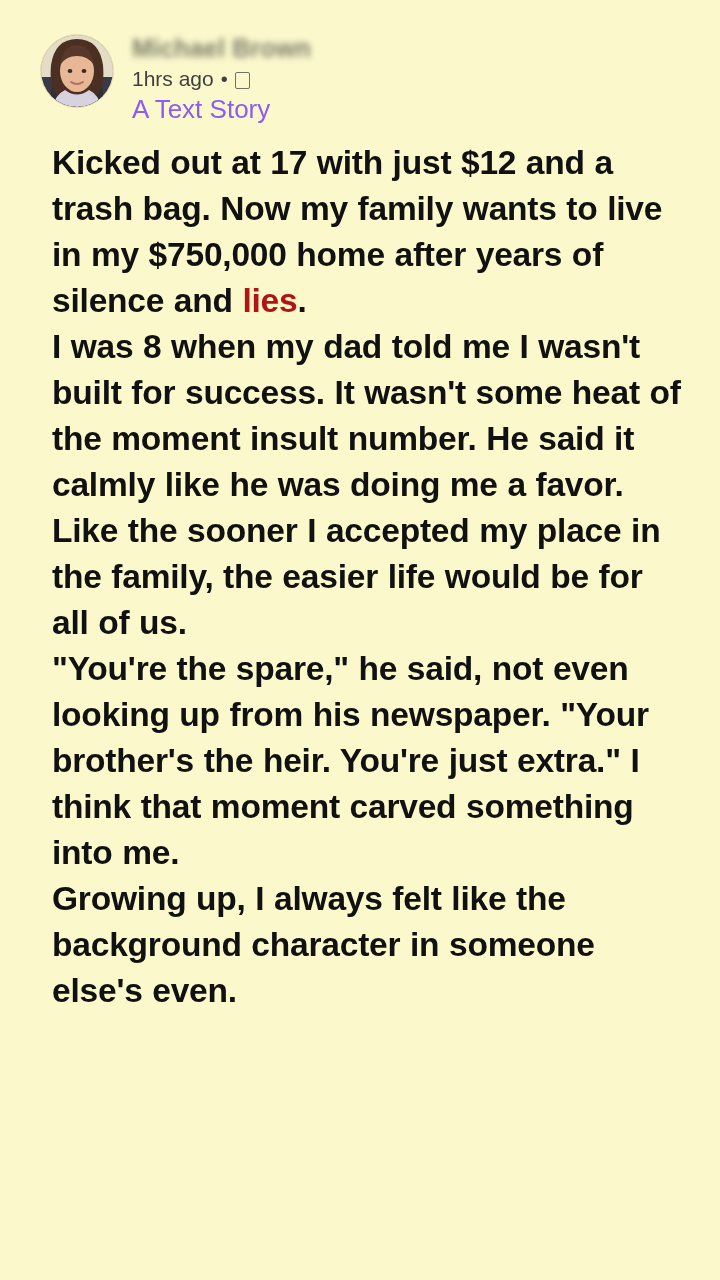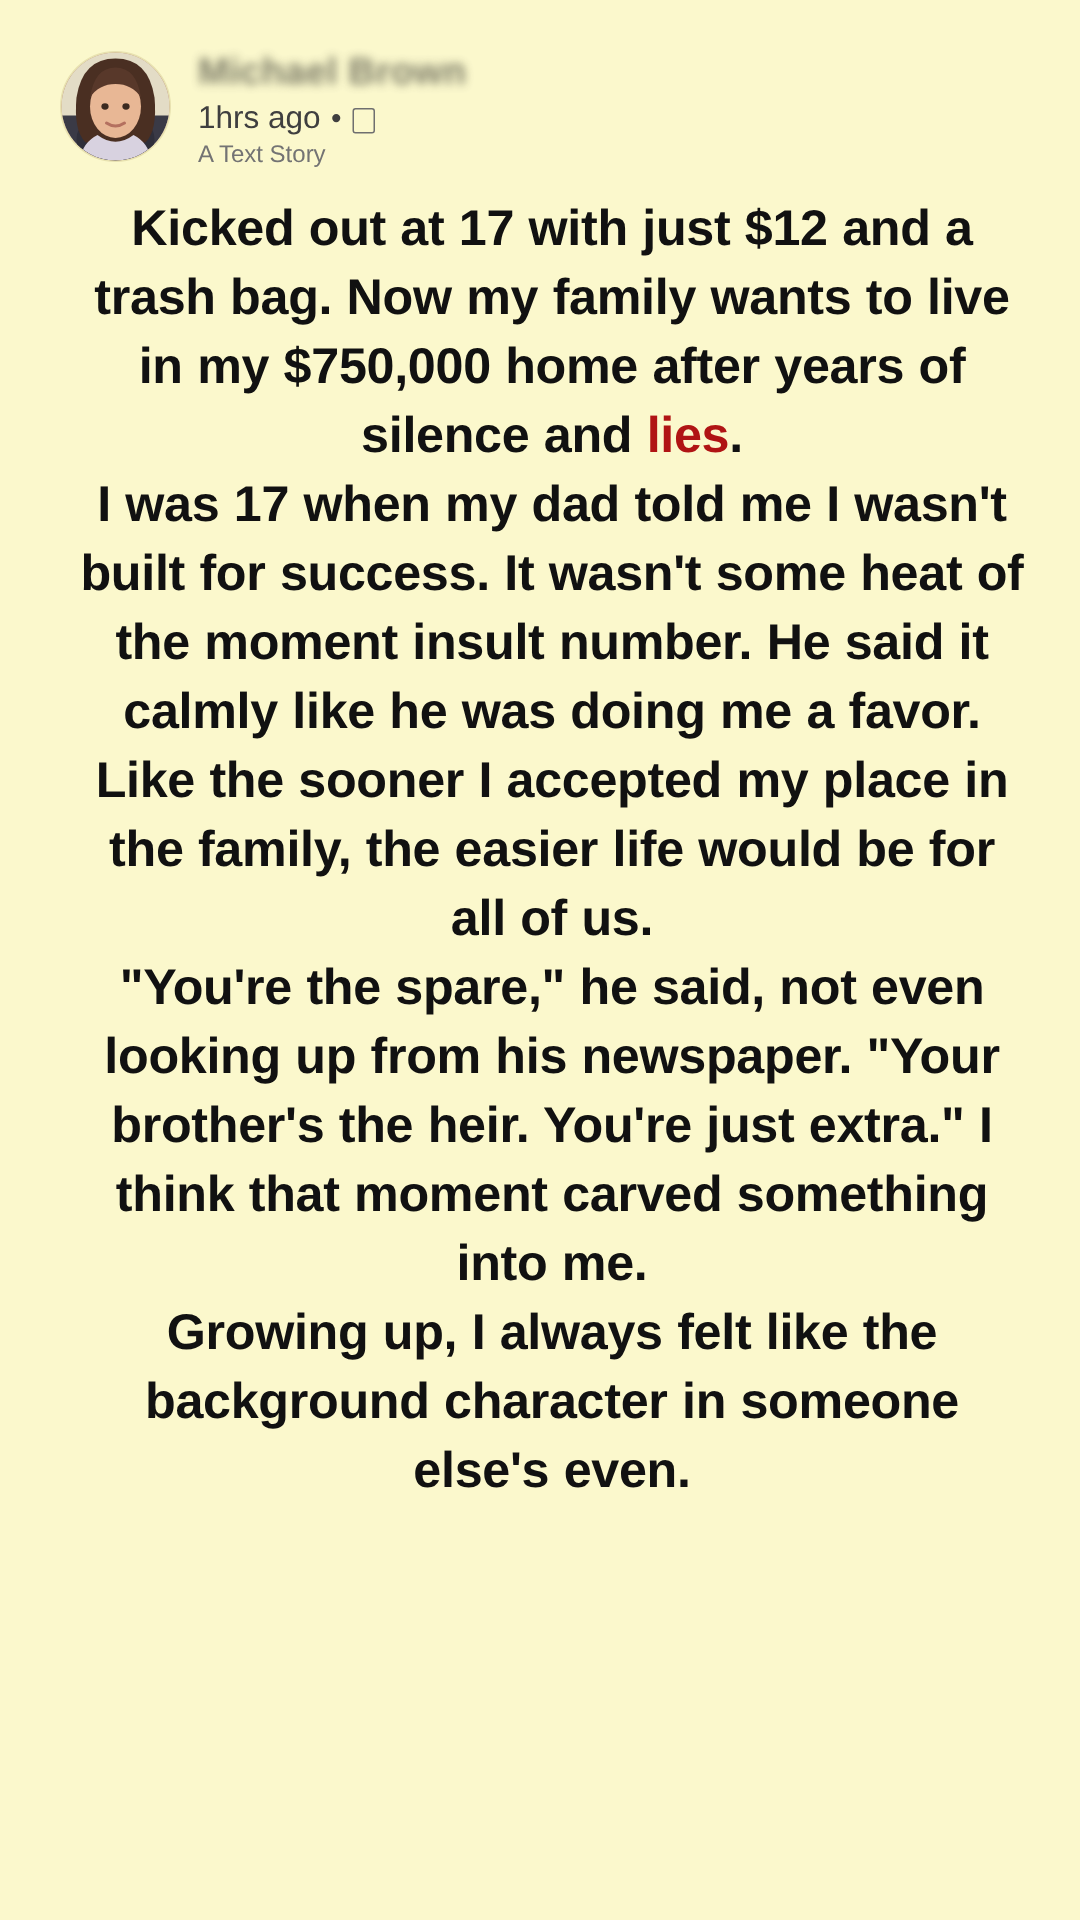--- a/index.html
+++ b/index.html
@@ -76,28 +76,27 @@
     display: inline-block;
     width: 15px;
     height: 17px;
     border: 1.6px solid #6f6f6f;
     border-radius: 2px;
     box-sizing: border-box;
     position: relative;
     top: 2px;
   }
   .story-type {
-    font-size: 16px;
-    color: #737373;
+    font-size: 26px;
+    color: #8b5cf6;
   }
 
   
   .post-body {
     padding: 18px 36px 0 52px;
-    text-align: center;
   }
   .para {
     font-size: 33.5px;
     line-height: 46px;
     font-weight: 700;
     color: #111111;
     margin: 0;
     letter-spacing: -0.2px;
     word-spacing: 0.5px;
   }
@@ -142,21 +141,21 @@
       </div>
       <div class="story-type">A Text Story</div>
     </div>
 
   </div>
 
   <div class="post-body">
 
     <p class="para"><span>Kicked out at 17 with just $12 and a trash bag. Now my family wants to live in my $750,000 home after years of silence and </span><span class="hl-red">lies</span><span>.</span></p>
 
-    <p class="para">I was 17 when my dad told me I wasn't built for success. It wasn't some heat of the moment insult number. He said it calmly like he was doing me a favor. Like the sooner I accepted my place in the family, the easier life would be for all of us.</p>
+    <p class="para">I was 8 when my dad told me I wasn't built for success. It wasn't some heat of the moment insult number. He said it calmly like he was doing me a favor. Like the sooner I accepted my place in the family, the easier life would be for all of us.</p>
 
     <p class="para">"You're the spare," he said, not even looking up from his newspaper. "Your brother's the heir. You're just extra." I think that moment carved something into me.</p>
 
     <p class="para">Growing up, I always felt like the background character in someone else's even.</p>
 
   </div>
 
 </div>
 
 </body></html>

